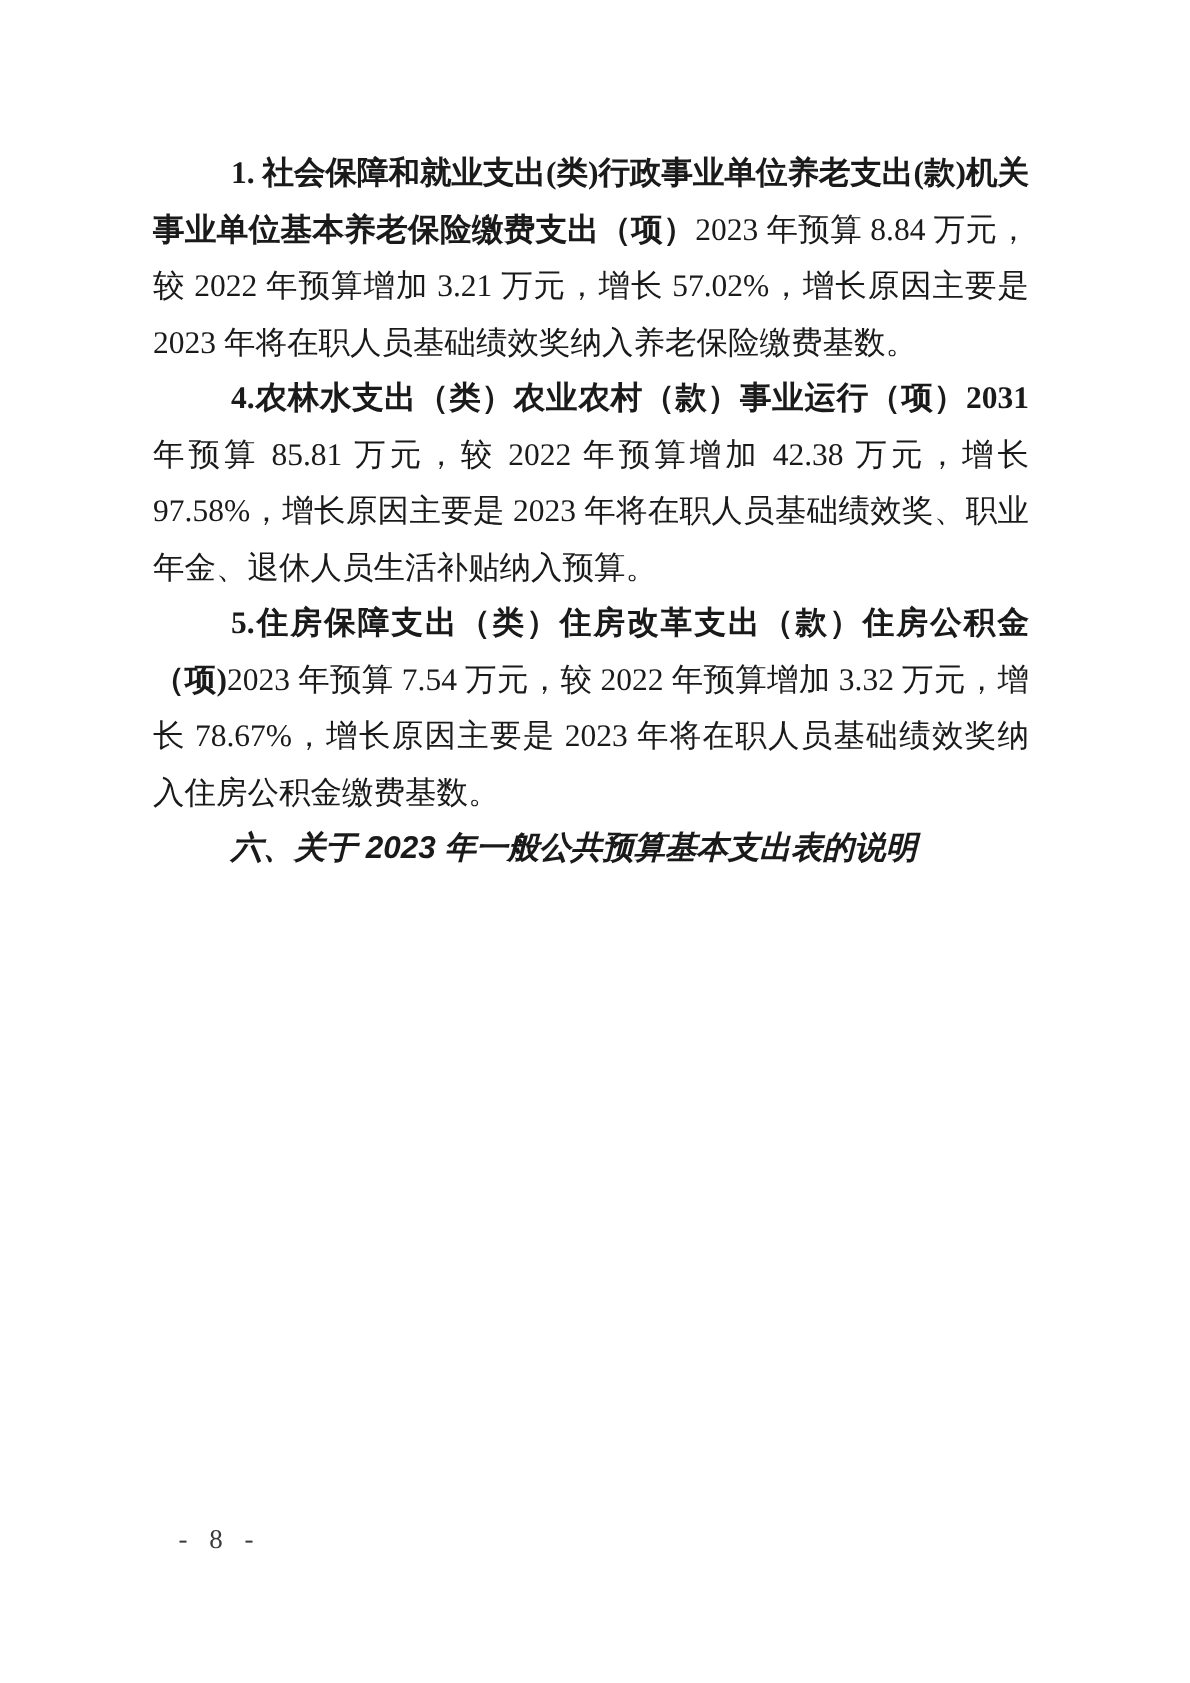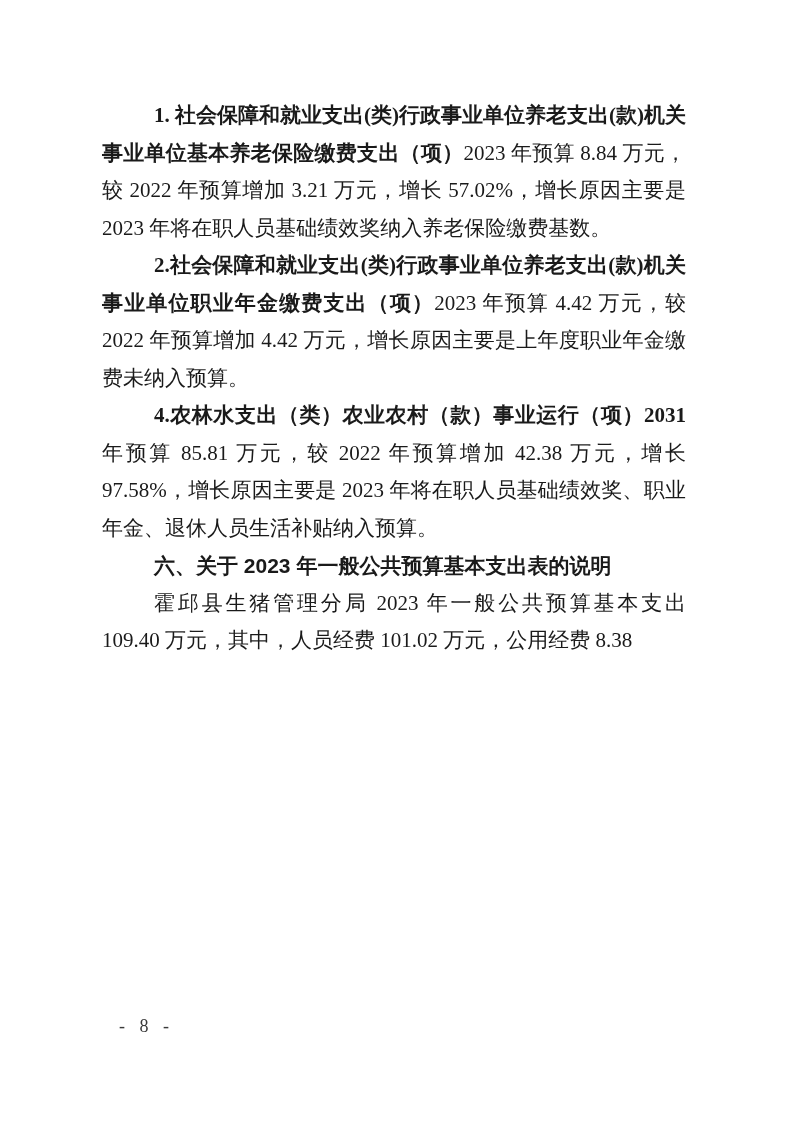--- a/index.html
+++ b/index.html
@@ -30,37 +30,37 @@
     text-indent: 52px;
     color: #1a1a1a;
     font-family: "Liberation Serif", "DejaVu Serif", serif;
   }
   .para .bold {
     font-weight: bold;
   }
   .para.heading {
     font-weight: bold;
     font-family: "Liberation Sans", "DejaVu Sans", sans-serif;
+    font-style: italic;
   }
   .page-number {
     position: absolute;
     left: 119px;
     top: 1014px;
     font-size: 18px;
     line-height: 24px;
     letter-spacing: 5px;
     color: #3a3a3a;
     font-family: "Liberation Serif", "DejaVu Serif", serif;
   }
 </style>
 </head>
 <body>
 
 <div class="page">
   <div class="text-block" id="doc-body">
       <p class="para"><span class="bold">1. 社会保障和就业支出(类)行政事业单位养老支出(款)机关事业单位基本养老保险缴费支出（项）</span><span>2023 年预算 8.84 万元，较 2022 年预算增加 3.21 万元，增长 57.02%，增长原因主要是 2023 年将在职人员基础绩效奖纳入养老保险缴费基数。</span></p>
-      <p class="para"><span class="bold">2.社会保障和就业支出(类)行政事业单位养老支出(款)机关事业单位职业年金缴费支出（项）</span><span>2023 年预算 4.42 万元，较 2022 年预算增加 4.42 万元，增长原因主要是上年度职业年金缴费未纳入预算。</span></p>
       <p class="para"><span class="bold">4.农林水支出（类）农业农村（款）事业运行（项）2031</span><span> 年预算 85.81 万元，较 2022 年预算增加 42.38 万元，增长 97.58%，增长原因主要是 2023 年将在职人员基础绩效奖、职业年金、退休人员生活补贴纳入预算。</span></p>
+      <p class="para"><span class="bold">5.住房保障支出（类）住房改革支出（款）住房公积金（项)</span><span>2023 年预算 7.54 万元，较 2022 年预算增加 3.32 万元，增长 78.67%，增长原因主要是 2023 年将在职人员基础绩效奖纳入住房公积金缴费基数。</span></p>
       <p class="para heading"><span class="bold">六、关于 2023 年一般公共预算基本支出表的说明</span></p>
-      <p class="para"><span>霍邱县生猪管理分局 2023 年一般公共预算基本支出 109.40 万元，其中，人员经费 101.02 万元，公用经费 8.38</span></p>
     </div>
   <div class="page-number">- 8 -</div>
 </div>
 
 </body></html>

